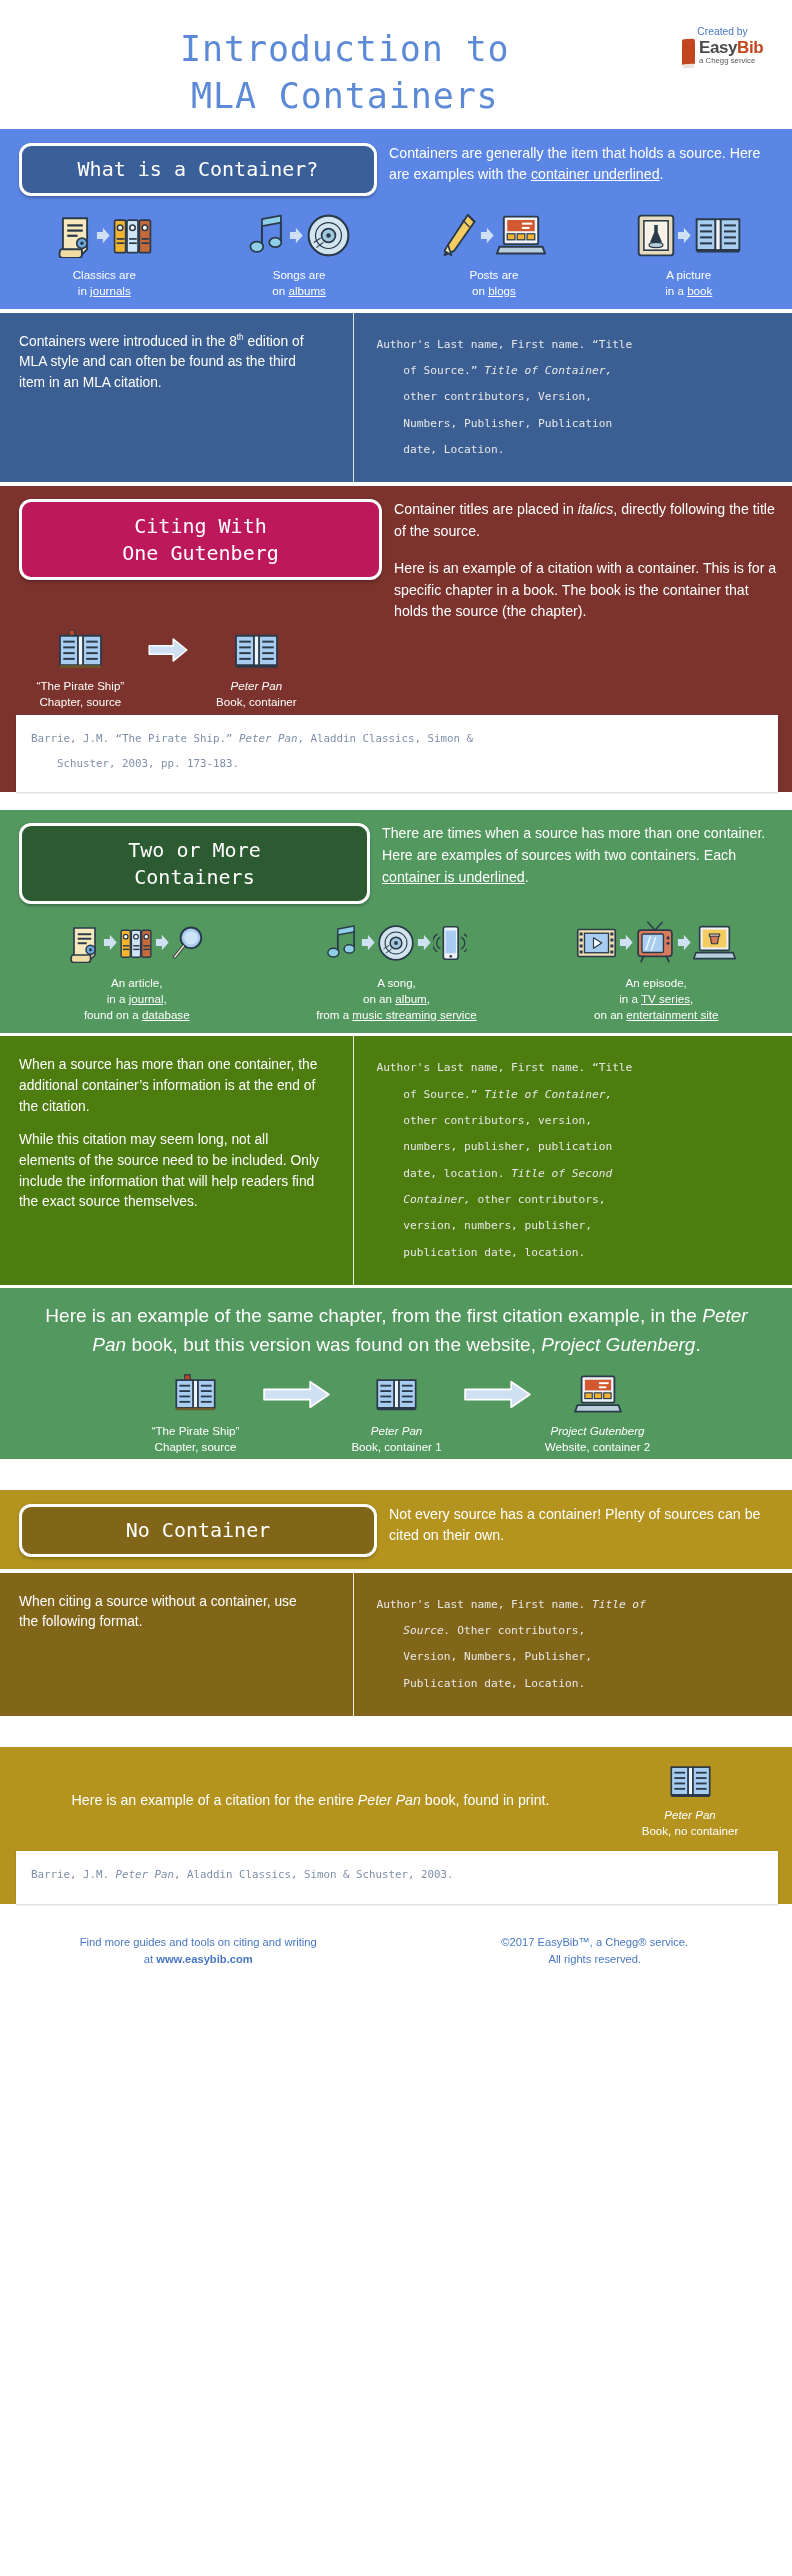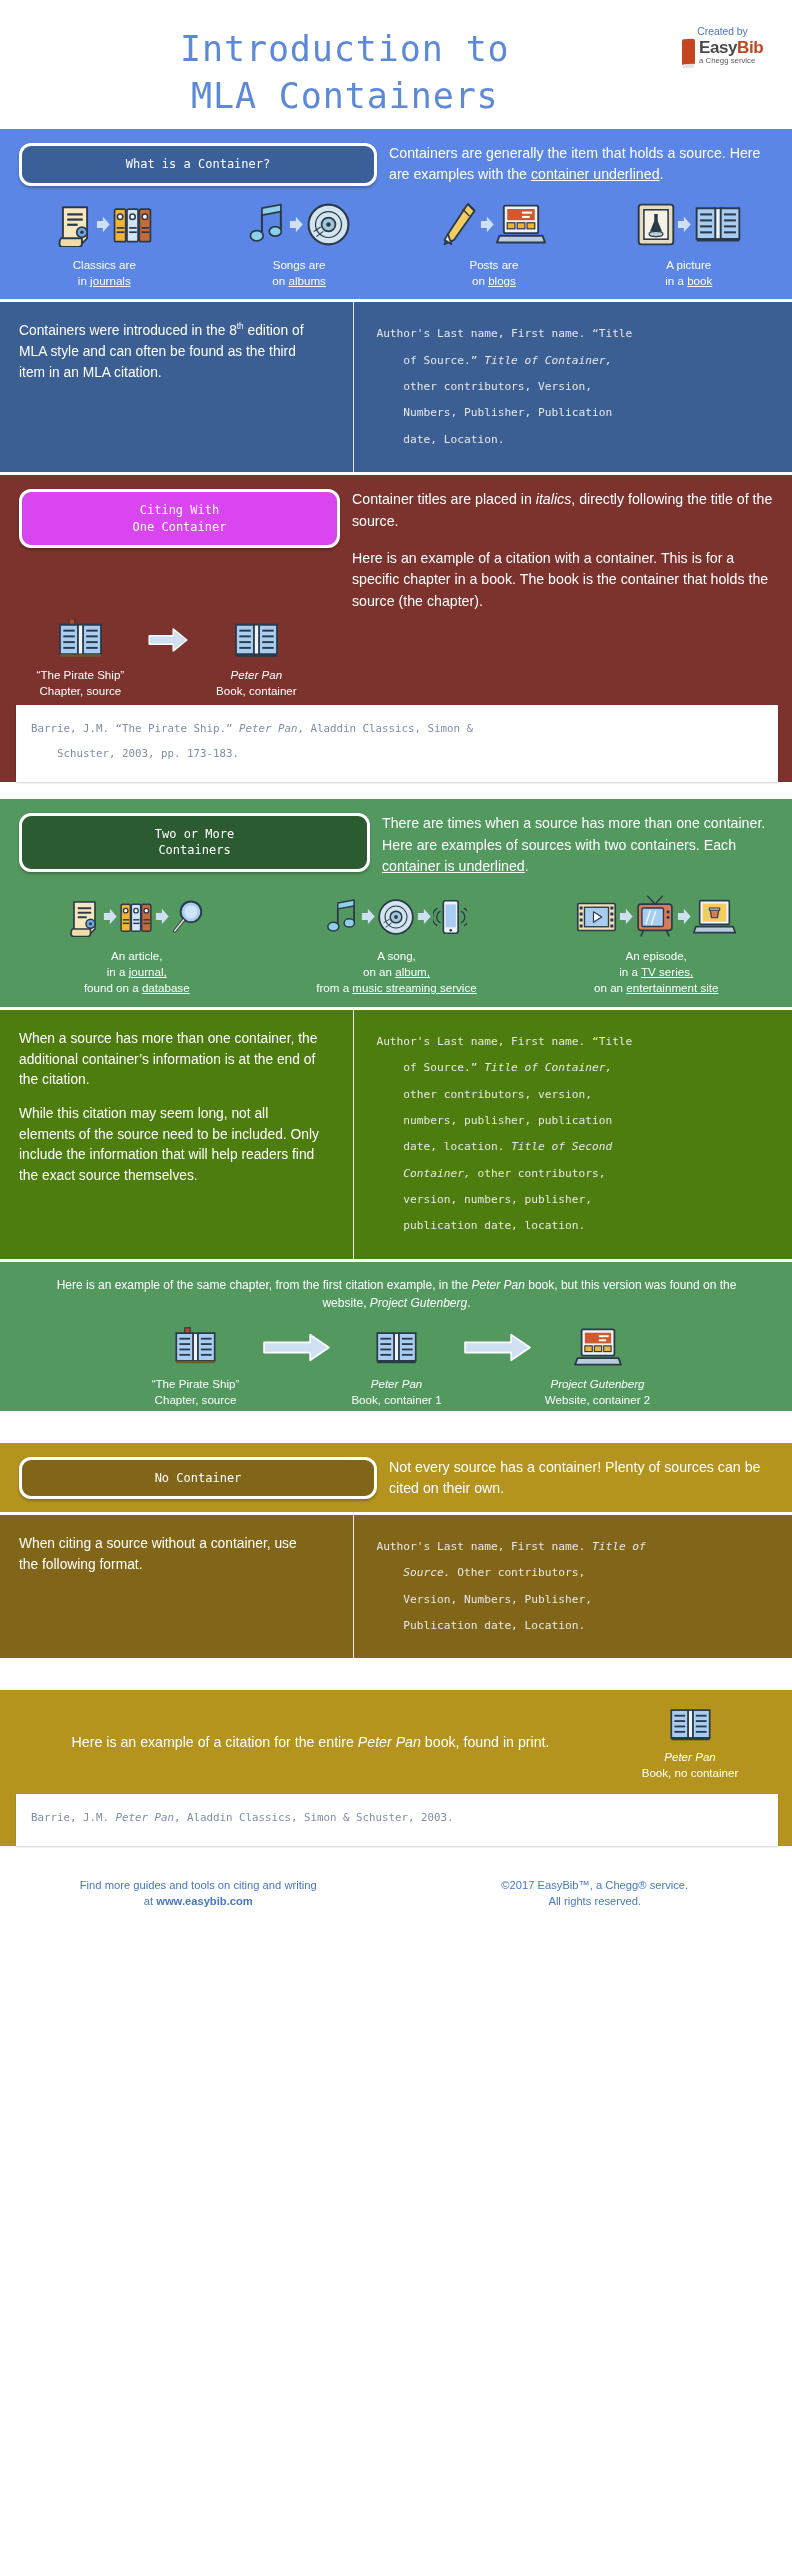--- a/index.html
+++ b/index.html
@@ -69,28 +69,28 @@
   .sec-gold-lt   { background: #b4941f; margin-top: 28px; }
   .sep-white { height: 3.4px; background: #ffffff; width: 793px; }
 
   
   .badge-wrap { padding: 13.8px 0 0 19px; }
   .badge {
     border: 3.4px solid #ffffff;
     border-radius: 12px;
     font-family: "DejaVu Sans Mono", monospace;
     color: #ffffff;
-    font-size: 12px;
+    font-size: 20px;
     text-align: center;
     padding: 10.3px 5.2px;
     line-height: 1.35;
     box-shadow: 0 1.7px 2.6px rgba(0,0,0,0.25);
   }
   .badge-blue  { background: #3b6099; width: 358px; }
-  .badge-red   { background: #d946ef; width: 321px; }
+  .badge-red   { background: #be185d; width: 363px; }
   .badge-green { background: #2c5b31; width: 351px; }
   .badge-gold  { background: #81661a; width: 358px; }
 
   .intro-text {
     color: #ffffff;
     font-size: 14.2px;
     line-height: 1.52;
   }
   .intro-text u { text-decoration: underline; }
   .intro-text i { font-style: italic; }
@@ -135,21 +135,21 @@
     color: #7f8fa8;
     line-height: 2.3;
     white-space: pre-wrap;
     box-shadow: 0 0.9px 1.7px rgba(0,0,0,0.18);
   }
   .cite-card i { font-style: italic; }
   .cite-card u { text-decoration: underline; color: #6f82a0; }
 
   
   .flow-head {
-    color: #ffffff; text-align: center; font-size: 12px; line-height: 1.5;
+    color: #ffffff; text-align: center; font-size: 19px; line-height: 1.5;
     padding: 13.8px 34px 5.2px 34px;
   }
   .flow-head i { font-style: italic; }
   .flow { display: flex; align-items: flex-start; justify-content: center; gap: 0; padding: 5.2px 0 3.4px 0; }
   .flow-item { width: 129px; text-align: center; }
   .flow-icon { height: 50px; display: flex; align-items: center; justify-content: center; }
   .flow-cap { color: #ffffff; font-size: 11.6px; line-height: 1.4; margin-top: 3.4px; }
   .flow-cap i { font-style: italic; }
   .flow-arrow { width: 72px; display: flex; align-items: center; justify-content: center; height: 50px; }
 
@@ -351,21 +351,21 @@
     </div>
   </div>
 
   <div class="sep-white"></div>
 
   <div class="sec sec-red">
     <div class="toprow">
       <div class="left badge-wrap">
         <div class="badge badge-red">
           <div>Citing With</div>
-          <div>One Container</div>
+          <div>One Gutenberg</div>
         </div>
       </div>
       <div class="right">
         <div class="intro-text"><span>Container titles are placed in </span><i>italics</i><span>, directly following the title of the source.</span></div>
         <div class="intro-text" style="margin-top:15.5px;">Here is an example of a citation with a container. This is for a specific chapter in a book. The book is the container that holds the source (the chapter).</div>
       </div>
     </div>
 
     <div class="mini-flow">
       <div class="mini-item">

